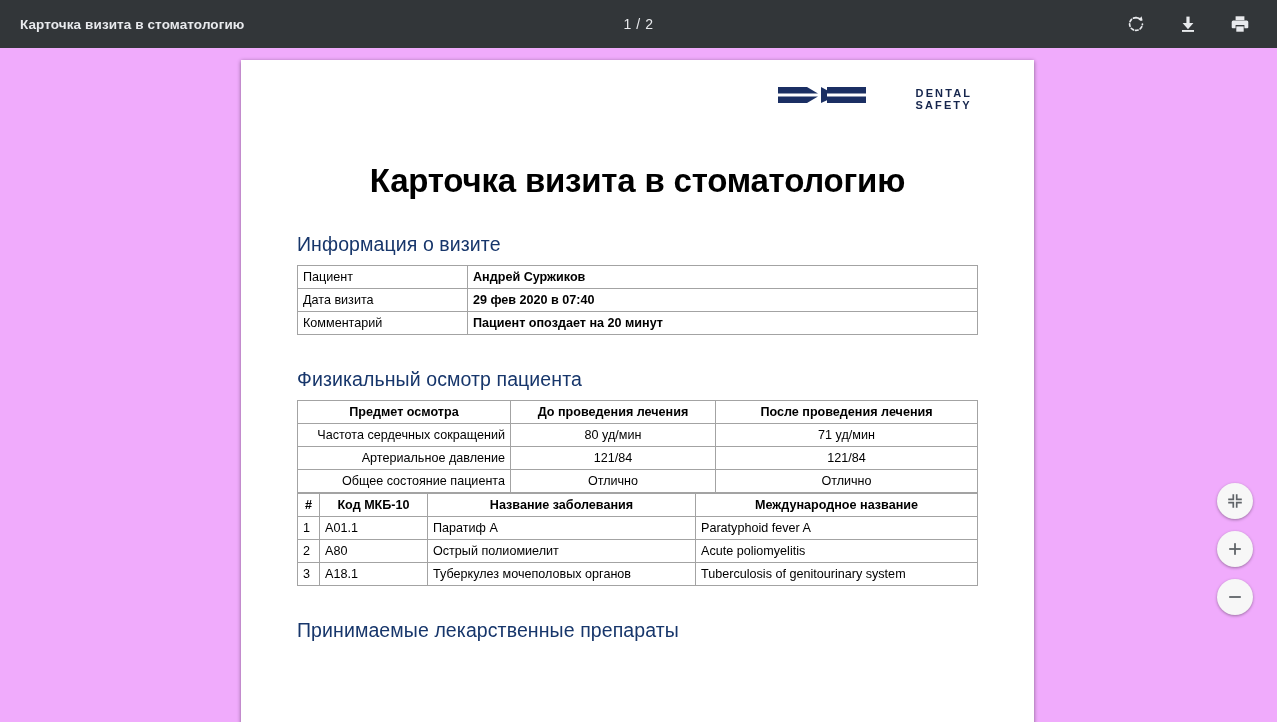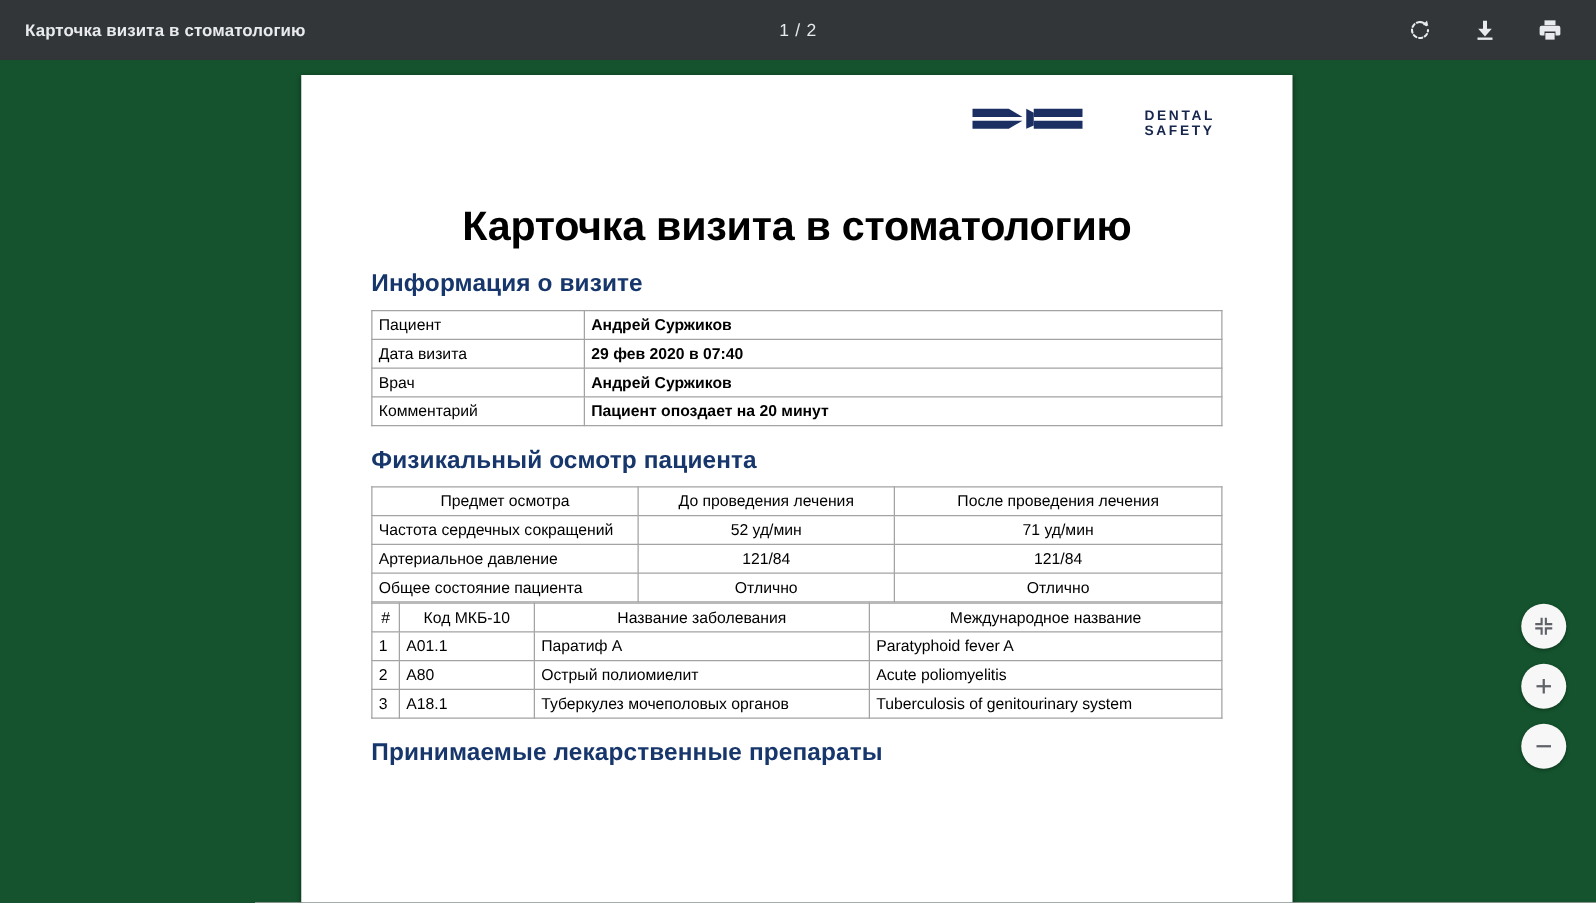--- a/index.html
+++ b/index.html
@@ -9,21 +9,21 @@
     width: 1277px; height: 722px;
     overflow: hidden;
     font-family: "Liberation Sans", "DejaVu Sans", sans-serif;
   }
   body { background: #525659; }
 
   
   #viewer {
     position: relative;
     width: 1277px; height: 722px;
-    background: #14532d;
+    background: #f0abfc;
     overflow: hidden;
   }
 
   
   #toolbar {
     position: absolute; top: 0; left: 0;
     width: 1277px; height: 48px;
     background: #323639;
     display: flex;
     align-items: center;
@@ -113,53 +113,53 @@
     margin: 42px 0 0 0;
     text-align: center;
     font-size: 33px;
     font-weight: bold;
     color: #000000;
     letter-spacing: -.2px;
   }
 
   
   h2.section-title {
-    margin: 16px 0 9px 0;
+    margin: 33px 0 9px 0;
     font-size: 19.5px;
-    font-weight: bold;
+    font-weight: normal;
     color: #17366b;
     letter-spacing: .1px;
   }
 
   
   table.doc-table {
     width: 100%;
     border-collapse: collapse;
     font-size: 12.6px;
     color: #000;
   }
   table.doc-table th,
   table.doc-table td {
     border: 1px solid #a3a3a3;
     padding: 2px 5px;
     height: 22px;
     line-height: 18px;
     vertical-align: middle;
   }
   table.doc-table th {
-    font-weight: normal;
+    font-weight: bold;
     text-align: center;
   }
 
   
   #tbl-visit td.k { width: 170px; font-weight: normal; }
   #tbl-visit td.v { font-weight: bold; }
 
   
-  #tbl-exam td.subject { text-align: left; }
+  #tbl-exam td.subject { text-align: right; }
   #tbl-exam td.val { text-align: center; }
   #tbl-exam th.c-subject { width: 213px; }
   #tbl-exam th.c-before  { width: 205px; }
 
   
   #tbl-dis th.c-num  { width: 22px; }
   #tbl-dis th.c-code { width: 108px; }
   #tbl-dis th.c-name { width: 268px; }
   #tbl-dis td { text-align: left; }
 
@@ -255,44 +255,40 @@
           <tbody>
             <tr>
               <td class="k">Пациент</td>
               <td class="v">Андрей Суржиков</td>
             </tr>
             <tr>
               <td class="k">Дата визита</td>
               <td class="v">29 фев 2020 в 07:40</td>
             </tr>
             <tr>
-              <td class="k">Врач</td>
-              <td class="v">Андрей Суржиков</td>
-            </tr>
-            <tr>
               <td class="k">Комментарий</td>
               <td class="v">Пациент опоздает на 20 минут</td>
             </tr>
           </tbody>
         </table>
 
         <h2 class="section-title">Физикальный осмотр пациента</h2>
 
         <table class="doc-table" id="tbl-exam">
           <thead>
             <tr>
               <th class="c-subject">Предмет осмотра</th>
               <th class="c-before">До проведения лечения</th>
               <th class="c-after">После проведения лечения</th>
             </tr>
           </thead>
           <tbody>
             <tr>
               <td class="subject">Частота сердечных сокращений</td>
-              <td class="val">52 уд/мин</td>
+              <td class="val">80 уд/мин</td>
               <td class="val">71 уд/мин</td>
             </tr>
             <tr>
               <td class="subject">Артериальное давление</td>
               <td class="val">121/84</td>
               <td class="val">121/84</td>
             </tr>
             <tr>
               <td class="subject">Общее состояние пациента</td>
               <td class="val">Отлично</td>

